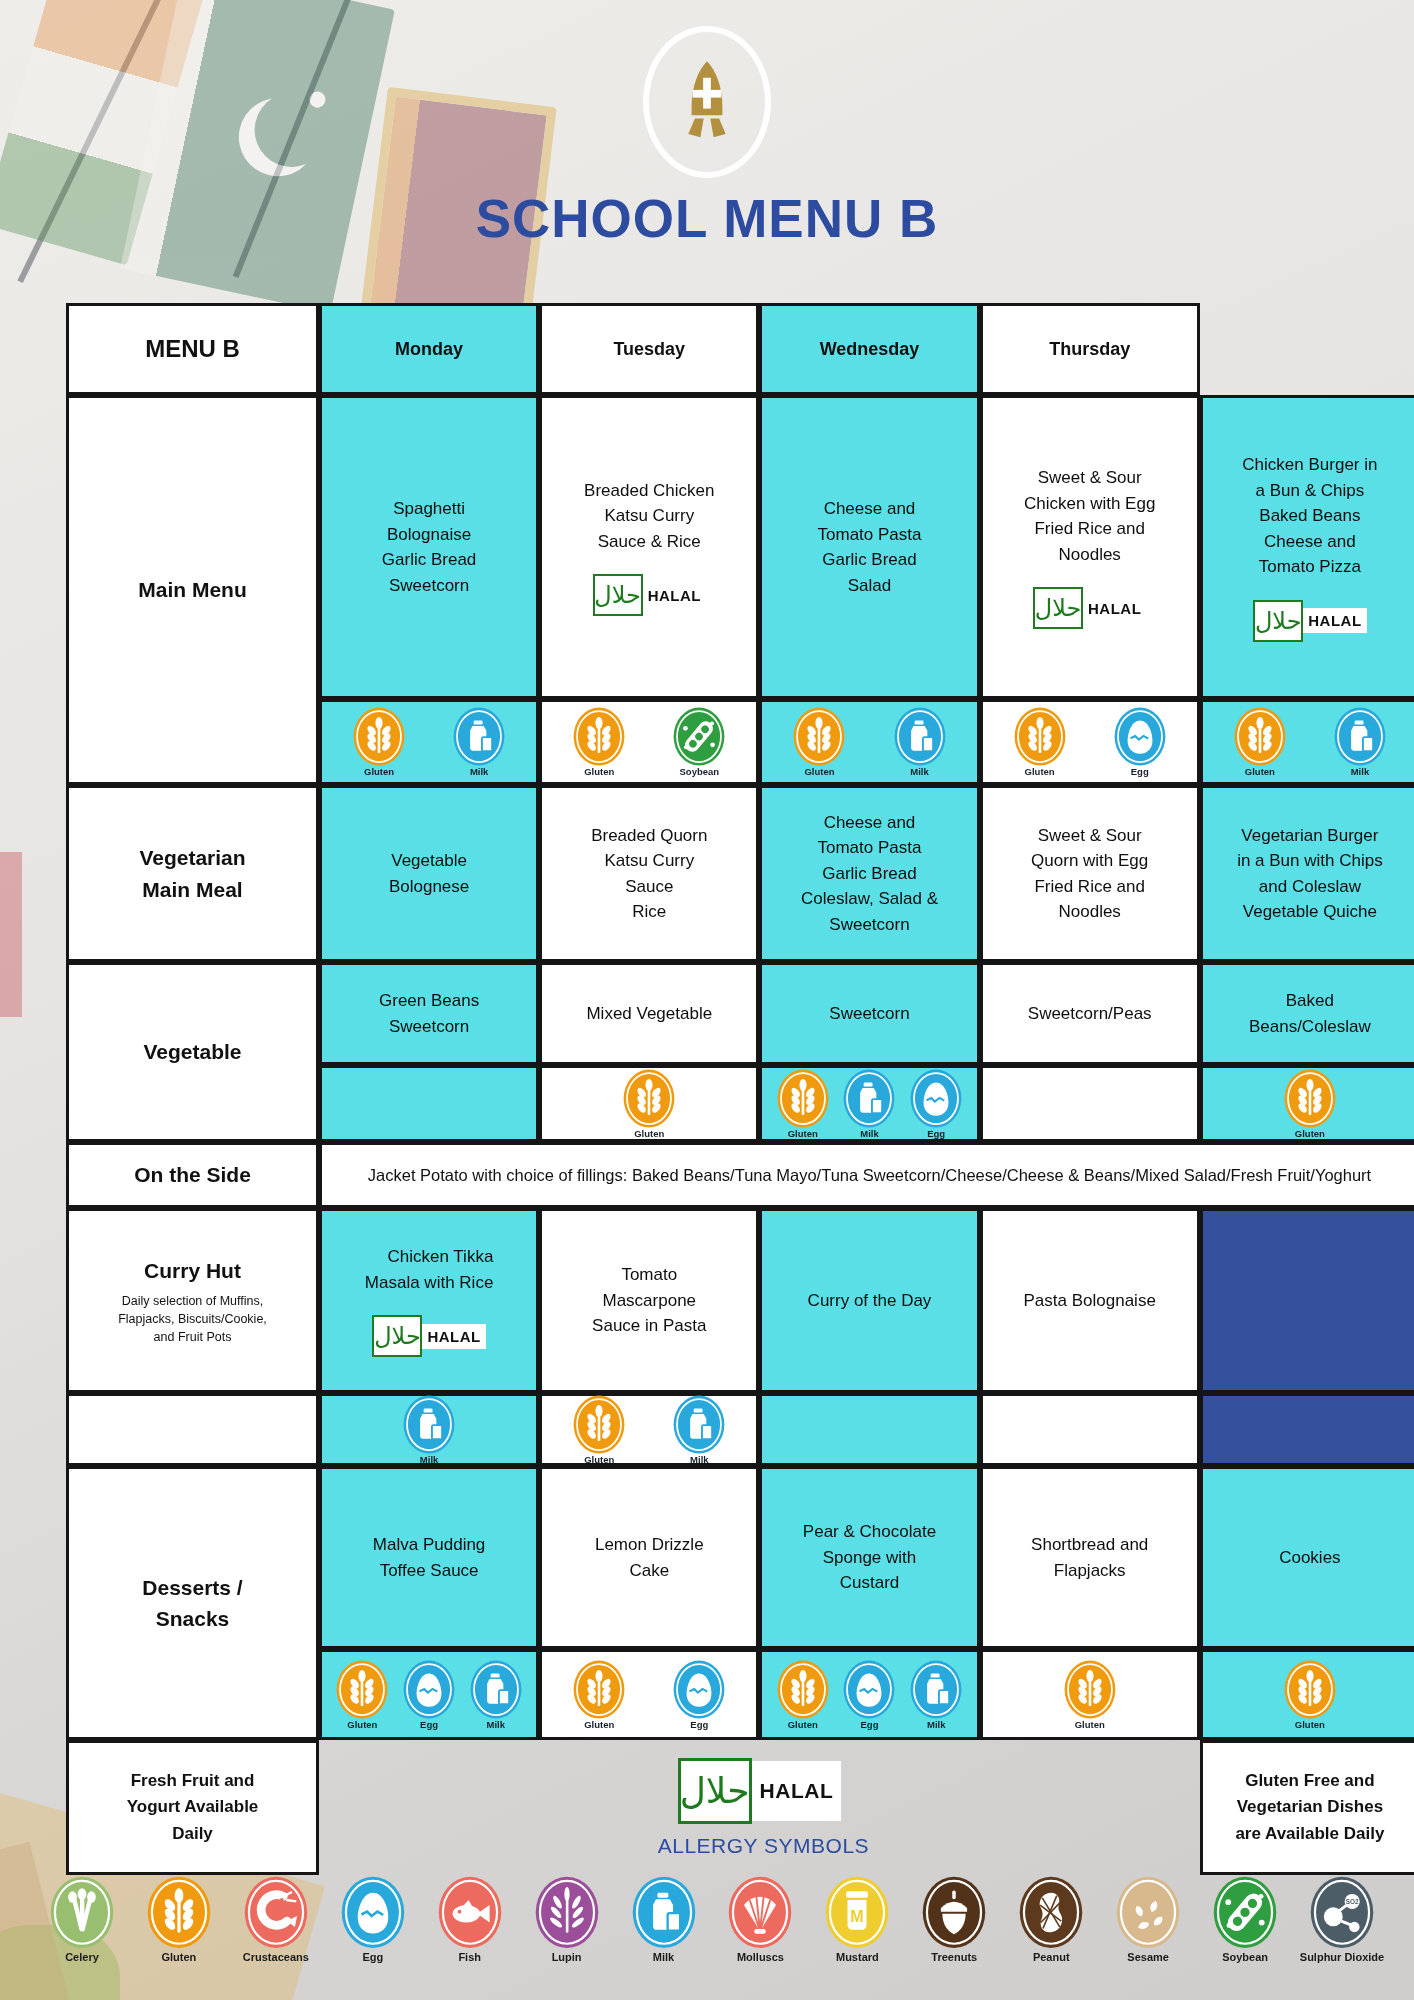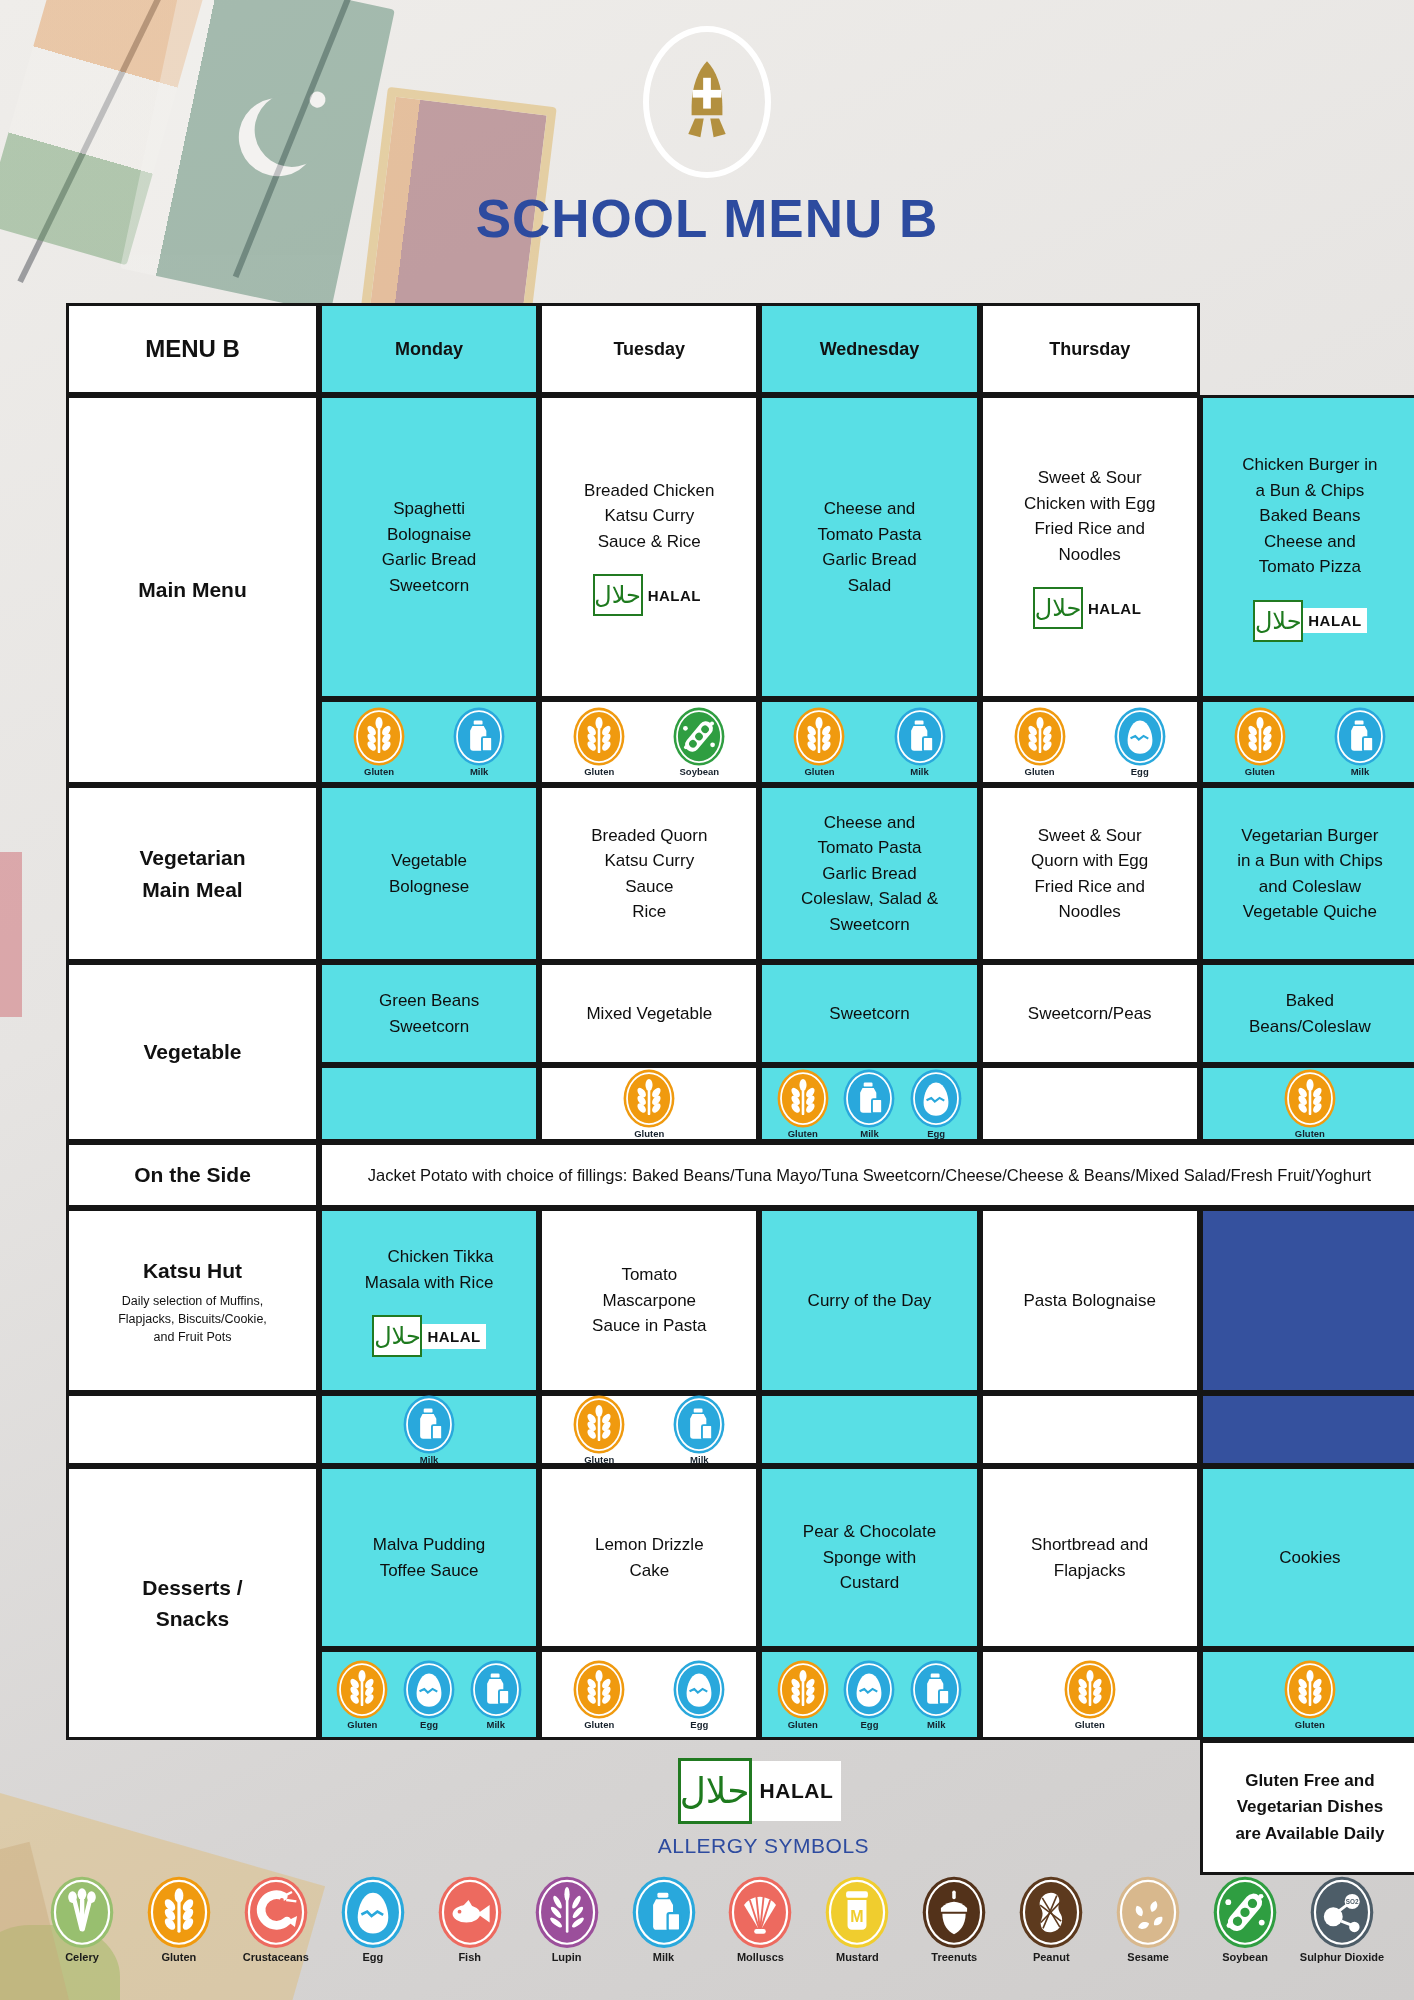--- a/index.html
+++ b/index.html
@@ -508,21 +508,21 @@
           </div>
         </div>
       </div>
       <div class="section" style="grid-template-rows: 66px;">
         <div class="cell label-cell" style="grid-area: 1 / 1;"><span>On the Side</span></div>
         <div class="cell white" style="grid-area: 1 / 2 / auto / span 5;">
           <span class="side-text">Jacket Potato with choice of fillings: Baked Beans/Tuna Mayo/Tuna Sweetcorn/Cheese/Cheese &amp; Beans/Mixed Salad/Fresh Fruit/Yoghurt</span>
         </div>
       </div>
       <div class="section" style="grid-template-rows: 185px 73px;">
-        <div class="cell label-cell" style="grid-area: 1 / 1;"><span>Katsu Hut</span><span class="sub-label">Daily selection of Muffins,
+        <div class="cell label-cell" style="grid-area: 1 / 1;"><span>Curry Hut</span><span class="sub-label">Daily selection of Muffins,
 Flapjacks, Biscuits/Cookie,
 and Fruit Pots</span></div>
         <div class="cell white" style="grid-area: 2 / 1;"></div>
         <div class="cell cyan food-cell" style="grid-area: 1 / 2; text-align: right;">
           <span class="food-text">Chicken Tikka
 Masala with Rice</span>
           <div class="halal">
             <span class="ar">حلال</span>
             <span class="en">HALAL</span>
           </div>
@@ -782,20 +782,25 @@
                   <ellipse cx="13.8" cy="28" rx="2.8" ry="4.6" transform="rotate(-38 13.8 28)"></ellipse>
                   <ellipse cx="26.2" cy="28" rx="2.8" ry="4.6" transform="rotate(38 26.2 28)"></ellipse>
                 </g>
               </g>
             </svg>
             <span class="badge-label">Gluten</span>
           </div>
         </div>
       </div>
       <div class="section" style="grid-template-rows: 135px;">
+        <div class="cell white" style="grid-column: 1;">
+          <span class="note-text">Fresh Fruit and
+Yogurt Available
+Daily</span>
+        </div>
         <div class="cell footer-center" style="grid-column: 2 / span 4;">
           <div class="halal halal-lg">
             <span class="ar">حلال</span>
             <span class="en">HALAL</span>
           </div>
           <span class="allergy-title">ALLERGY SYMBOLS</span>
         </div>
         <div class="cell white" style="grid-column: 6;">
           <span class="note-text">Gluten Free and
 Vegetarian Dishes

